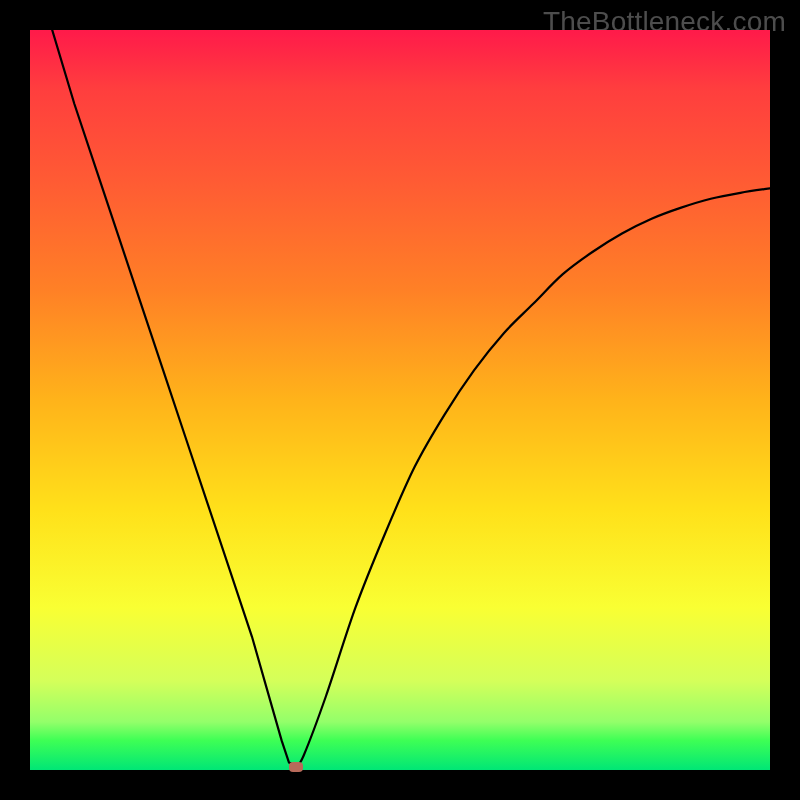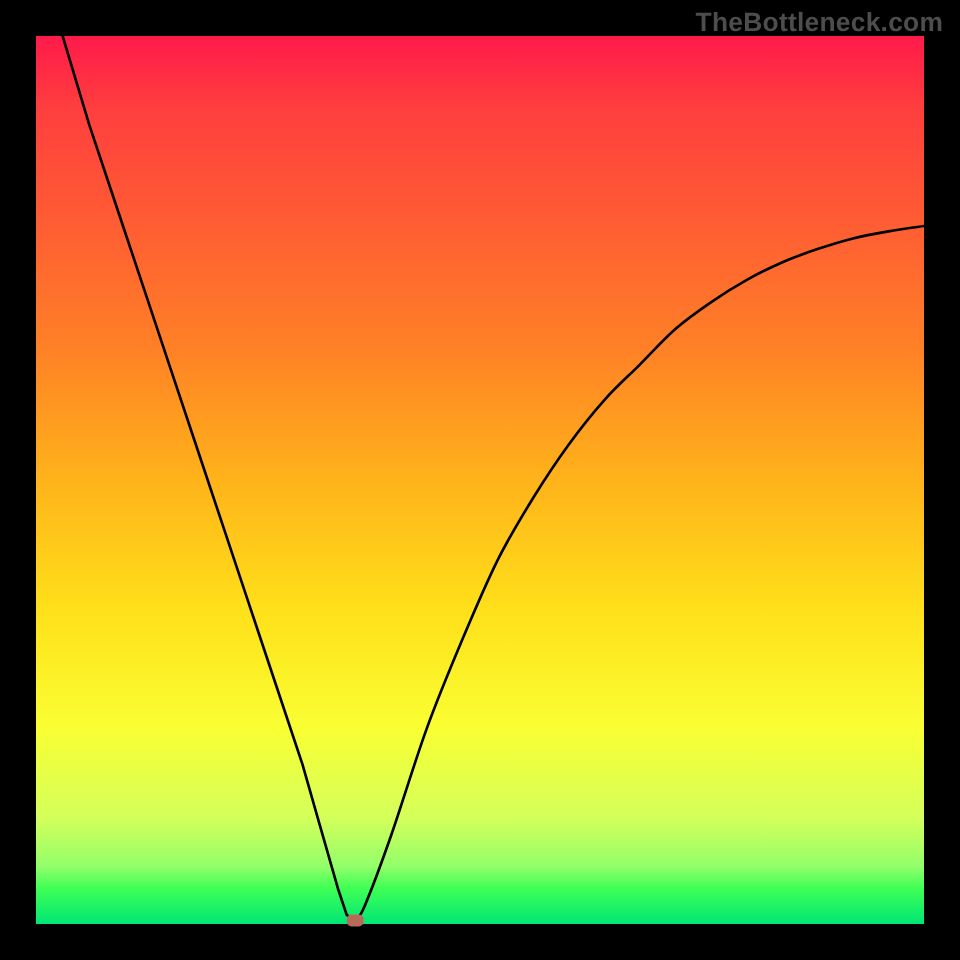--- a/index.html
+++ b/index.html
@@ -38,22 +38,22 @@
       #93ff6a 93.5%,
       #3eff55 96%,
       #00e676 100%
     );
   }
   .watermark {
     position: absolute;
     top: 6px;
     right: 14px;
     color: #4d4d4d;
-    font-size: 22px;
-    font-weight: 700;
+    font-size: 28px;
+    font-weight: 400;
     letter-spacing: 0.2px;
     user-select: none;
   }
   svg.curve {
     position: absolute;
     left: 0;
     top: 0;
     width: 740px;
     height: 740px;
   }

